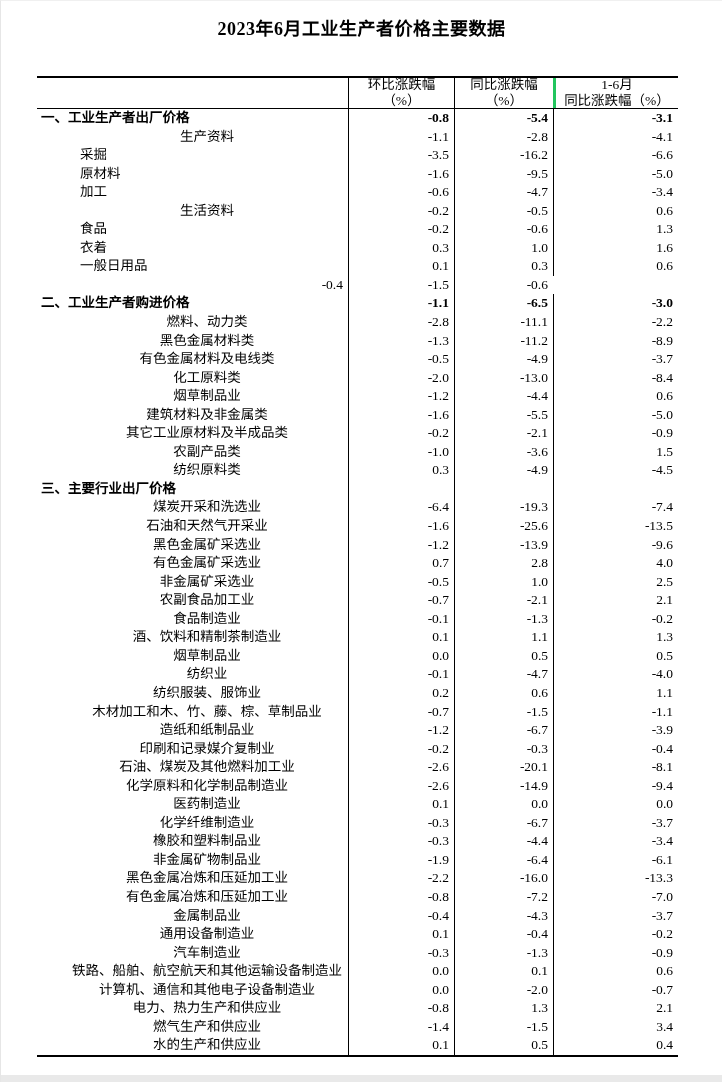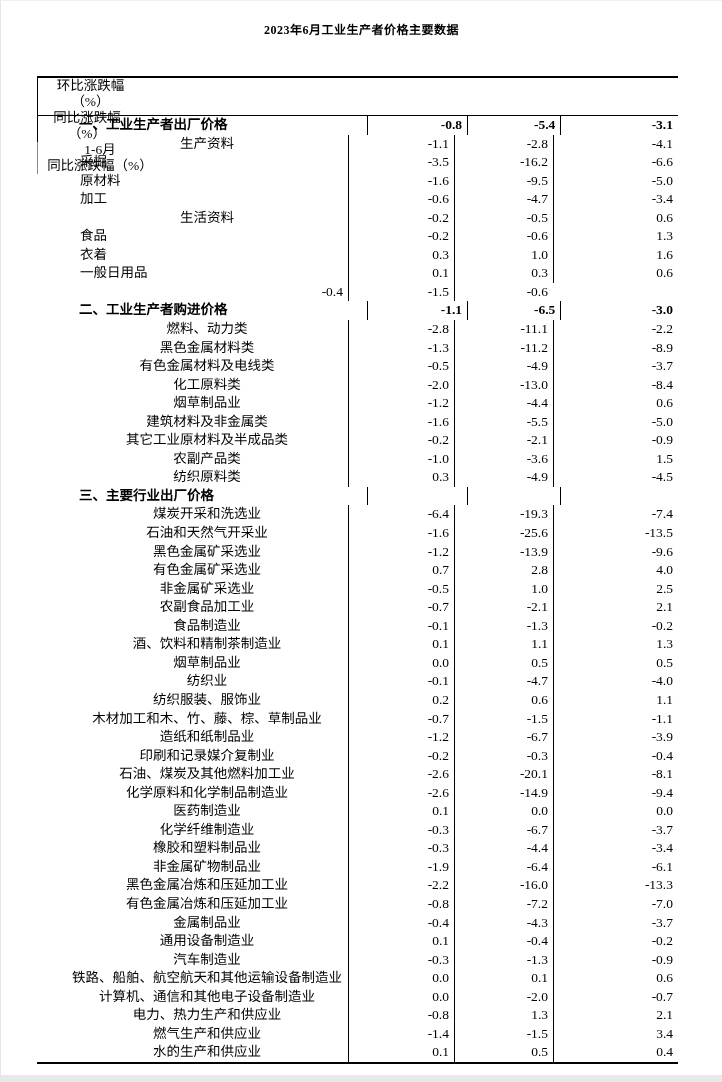--- a/index.html
+++ b/index.html
@@ -10,62 +10,61 @@
     background:#ffffff;
     color:#000;
     font-family:"Liberation Serif","DejaVu Serif",serif;
     overflow:hidden;
     border-left:1px solid #e6e6e6;
     border-top:1px solid #f0f0f0;
   }
   .page-title {
     text-align:center;
     font-weight:bold;
-    font-size:12px;
-    padding-top:19px;
+    font-size:18px;
+    padding-top:13px;
     letter-spacing:0.5px;
     white-space:nowrap;
   }
   .price-table {
     position:absolute;
     left:36px; top:75px;
     width:641px;
     border-top:2.5px solid #000;
     border-bottom:2.5px solid #000;
     font-size:13.5px;
   }
   .thead {
     display:flex;
-    height:38px;
+    height:31px;
     border-bottom:1.5px solid #000;
-    flex-direction:column;
   }
   .thead > div {
     display:flex;
     flex-direction:column;
     justify-content:center;
     text-align:center;
     line-height:16px;
   }
   .thead > :nth-child(1) { width:311px; }
   .thead > :nth-child(2) { width:106px; border-left:1px solid #000; }
   .thead > :nth-child(3) { width:99px;  border-left:1px solid #000; }
-  .thead > :nth-child(4) { width:125px; border-left:1px solid #22c55e; }
+  .thead > :nth-child(4) { width:125px; border-left:3px solid #22c55e; }
   .trow {
     display:flex;
     height:18.55px;
   }
   .trow > div { line-height:18.55px; white-space:nowrap; overflow:visible; }
   .trow > :nth-child(1) { width:311px; }
   .trow > :nth-child(2) { width:106px; border-left:1px solid #000; }
   .trow > :nth-child(3) { width:99px;  border-left:1px solid #000; }
   .trow > :nth-child(4) { width:125px; border-left:1px solid #000; }
   .trow.bold { font-weight:bold; }
   .cell.num { text-align:right; padding-right:5px; }
-  .cell.label.ind0 { padding-left:4px;margin-left:38px; }
+  .cell.label.ind0 { padding-left:4px; }
   .cell.label.ind1 { padding-left:29px;text-align:center; }
   .cell.label.ind2 { padding-left:43px; }
   .bottom-strip {
     position:absolute;
     left:0; bottom:0;
     width:722px; height:7px;
     background:#e9e9e9;
   }
 </style>
 </head>

